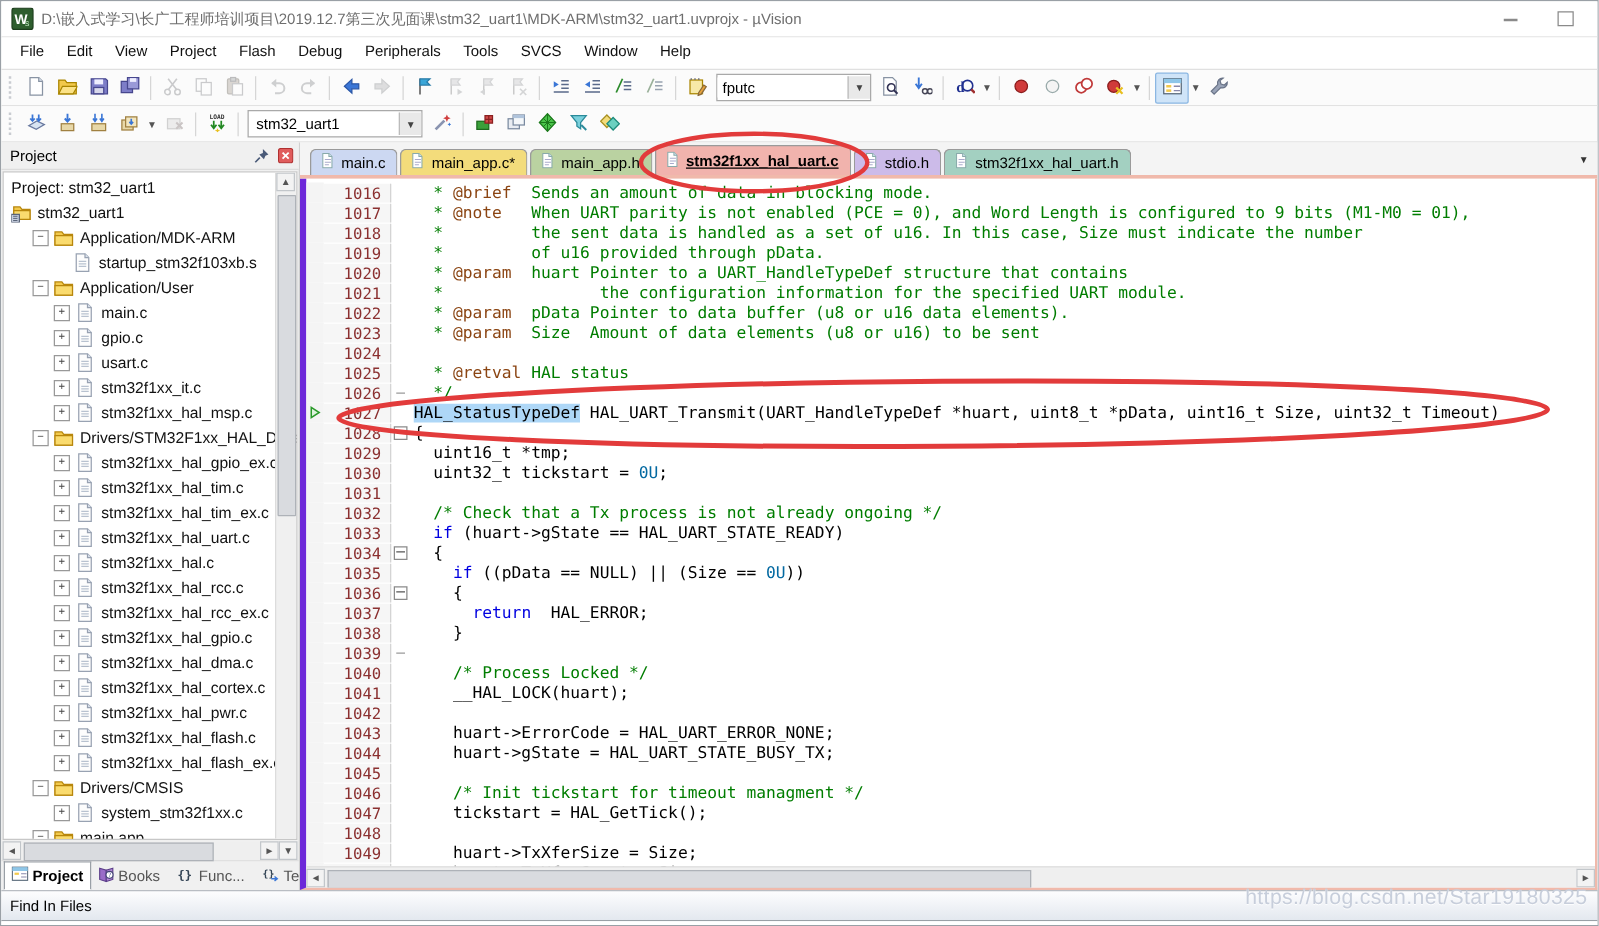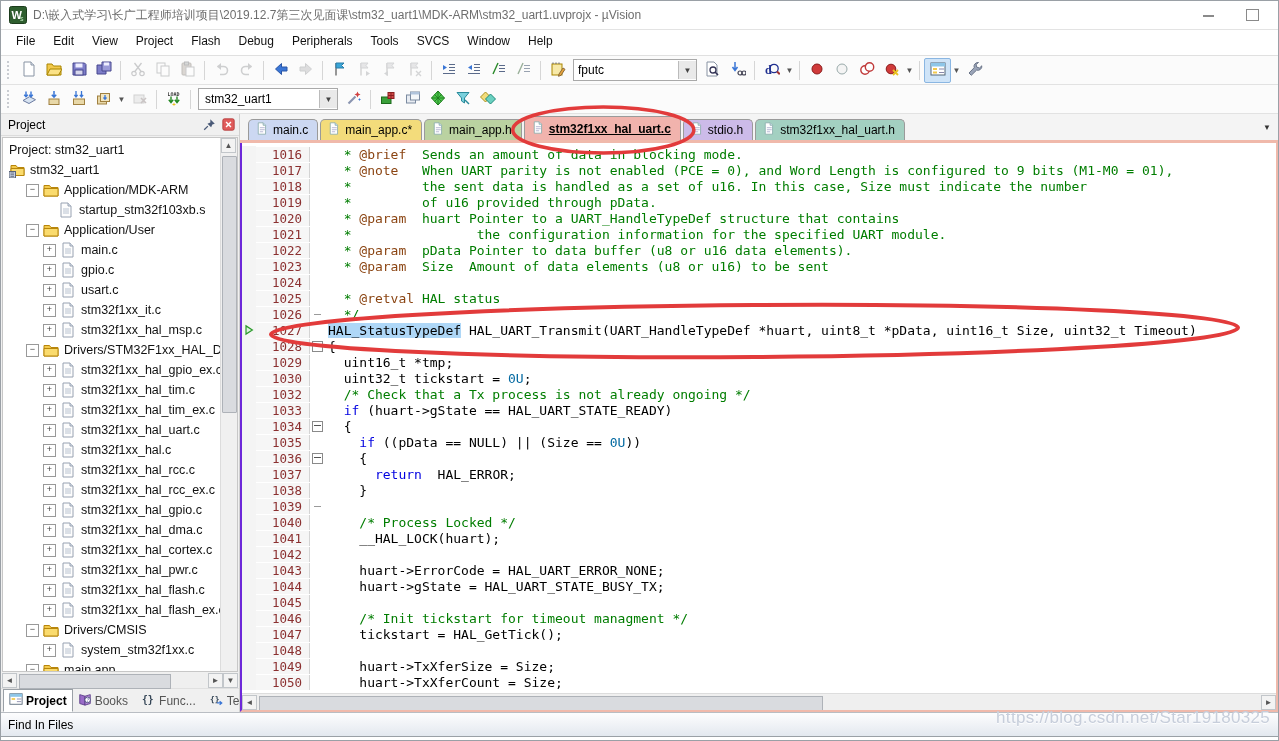--- a/index.html
+++ b/index.html
@@ -56,21 +56,21 @@
   .ptab svg{width:14px;height:14px;margin-right:3px;}
   .ptab.active{background:#fff;border:1px solid #9aa0a6;border-bottom-color:#fff;color:#000;font-weight:bold;}
   .ptsep{width:1px;height:14px;background:#c9c9c9;margin:0 2px;}
   
   .editor{flex:1;display:flex;flex-direction:column;min-width:0;background:#f0f0f0;}
   .tabstrip{height:26px;display:flex;align-items:flex-end;padding-left:8px;background:#f4f4f4;border-bottom:3px solid #f0b9ab;position:relative;}
   .etab{display:flex;align-items:center;height:20px;padding:0 9px 0 6px;margin-right:2px;border:1px solid #9a9a9a;border-bottom:none;border-radius:5px 5px 0 0;font-size:12px;white-space:nowrap;}
   .etab svg{width:13px;height:13px;margin-right:5px;}
   .etab.active{height:23px;font-weight:bold;text-decoration:underline;}
   .tablist-btn{position:absolute;right:4px;top:6px;width:14px;height:14px;display:flex;align-items:center;justify-content:center;font-size:8px;color:#333;}
-  .codeframe{position:relative;flex:1;background:#fff;border-left:2px solid #6d28d9;border-right:2px solid #f0b9ab;border-bottom:2px solid #f0b9ab;overflow:hidden;}
+  .codeframe{position:relative;flex:1;background:#fff;border-left:5px solid #6d28d9;border-right:2px solid #f0b9ab;border-bottom:2px solid #f0b9ab;overflow:hidden;}
   .codescroll{position:absolute;inset:0 0 0 0;padding-top:3px;}
   .cl{height:16px;display:flex;align-items:center;font-family:"DejaVu Sans Mono","Liberation Mono",monospace;font-size:13px;white-space:pre;}
   .bpm{width:14px;height:16px;flex:0 0 auto;background:#f4f4f4;position:relative;}
   .ln{width:46px;flex:0 0 auto;text-align:right;padding-right:7px;color:#8b3030;background:#f6f6f6;border-right:1px solid #d4d4d4;font-size:12.5px;}
   .fm{width:15px;flex:0 0 auto;display:flex;align-items:center;justify-content:center;height:16px;}
   .fbox{width:9px;height:9px;border:1px solid #8a8a8a;background:#fff;position:relative;}
   .fbox::after{content:"";position:absolute;left:1px;right:1px;top:3px;border-top:1px solid #555;}
   .ftick{width:7px;border-top:1px solid #9a9a9a;}
   .ct{padding-left:3px;}
   .ct .cm{color:#007d00;}
@@ -782,20 +782,21 @@
             <div class="cl"><span class="bpm"></span><span class="ln">1023</span><span class="fm"></span><span class="ct"><span class="cm">  * </span><span class="dox">@param</span><span class="cm">  Size  Amount of data elements (u8 or u16) to be sent</span></span></div>
             <div class="cl"><span class="bpm"></span><span class="ln">1024</span><span class="fm"></span></div>
             <div class="cl"><span class="bpm"></span><span class="ln">1025</span><span class="fm"></span><span class="ct"><span class="cm">  * </span><span class="dox">@retval</span><span class="cm"> HAL status</span></span></div>
             <div class="cl"><span class="bpm"></span><span class="ln">1026</span><span class="fm"><span class="ftick"></span></span><span class="ct"><span class="cm">  */</span></span></div>
             <div class="cl"><span class="bpm"><span class="curarrow"><svg viewBox="0 0 16 16" width="12" height="12">
                     <path d="M4 2.5l8.5 5.5L4 13.5z" fill="#ddf2dd" stroke="#2a9a2a" stroke-width="1.6"></path>
                   </svg></span></span><span class="ln">1027</span><span class="fm"></span><span class="ct"><span class="hl">HAL_StatusTypeDef</span><span class="pl"> HAL_UART_Transmit(UART_HandleTypeDef *huart, uint8_t *pData, uint16_t Size, uint32_t Timeout)</span></span></div>
             <div class="cl"><span class="bpm"></span><span class="ln">1028</span><span class="fm"><span class="fbox"></span></span><span class="ct"><span class="pl">{</span></span></div>
             <div class="cl"><span class="bpm"></span><span class="ln">1029</span><span class="fm"></span><span class="ct"><span class="pl">  uint16_t *tmp;</span></span></div>
             <div class="cl"><span class="bpm"></span><span class="ln">1030</span><span class="fm"></span><span class="ct"><span class="pl">  uint32_t tickstart = </span><span class="num">0U</span><span class="pl">;</span></span></div>
+            <div class="cl"><span class="bpm"></span><span class="ln">1031</span><span class="fm"></span><span class="ct"></span></div>
             <div class="cl"><span class="bpm"></span><span class="ln">1032</span><span class="fm"></span><span class="ct"><span class="pl">  </span><span class="cm">/* Check that a Tx process is not already ongoing */</span></span></div>
             <div class="cl"><span class="bpm"></span><span class="ln">1033</span><span class="fm"></span><span class="ct"><span class="pl">  </span><span class="kw">if</span><span class="pl"> (huart-&gt;gState == HAL_UART_STATE_READY)</span></span></div>
             <div class="cl"><span class="bpm"></span><span class="ln">1034</span><span class="fm"><span class="fbox"></span></span><span class="ct"><span class="pl">  {</span></span></div>
             <div class="cl"><span class="bpm"></span><span class="ln">1035</span><span class="fm"></span><span class="ct"><span class="pl">    </span><span class="kw">if</span><span class="pl"> ((pData == NULL) || (Size == </span><span class="num">0U</span><span class="pl">))</span></span></div>
             <div class="cl"><span class="bpm"></span><span class="ln">1036</span><span class="fm"><span class="fbox"></span></span><span class="ct"><span class="pl">    {</span></span></div>
             <div class="cl"><span class="bpm"></span><span class="ln">1037</span><span class="fm"></span><span class="ct"><span class="pl">      </span><span class="kw">return</span><span class="pl">  HAL_ERROR;</span></span></div>
             <div class="cl"><span class="bpm"></span><span class="ln">1038</span><span class="fm"></span><span class="ct"><span class="pl">    }</span></span></div>
             <div class="cl"><span class="bpm"></span><span class="ln">1039</span><span class="fm"><span class="ftick"></span></span><span class="ct"></span></div>
             <div class="cl"><span class="bpm"></span><span class="ln">1040</span><span class="fm"></span><span class="ct"><span class="pl">    </span><span class="cm">/* Process Locked */</span></span></div>
             <div class="cl"><span class="bpm"></span><span class="ln">1041</span><span class="fm"></span><span class="ct"><span class="pl">    __HAL_LOCK(huart);</span></span></div>

